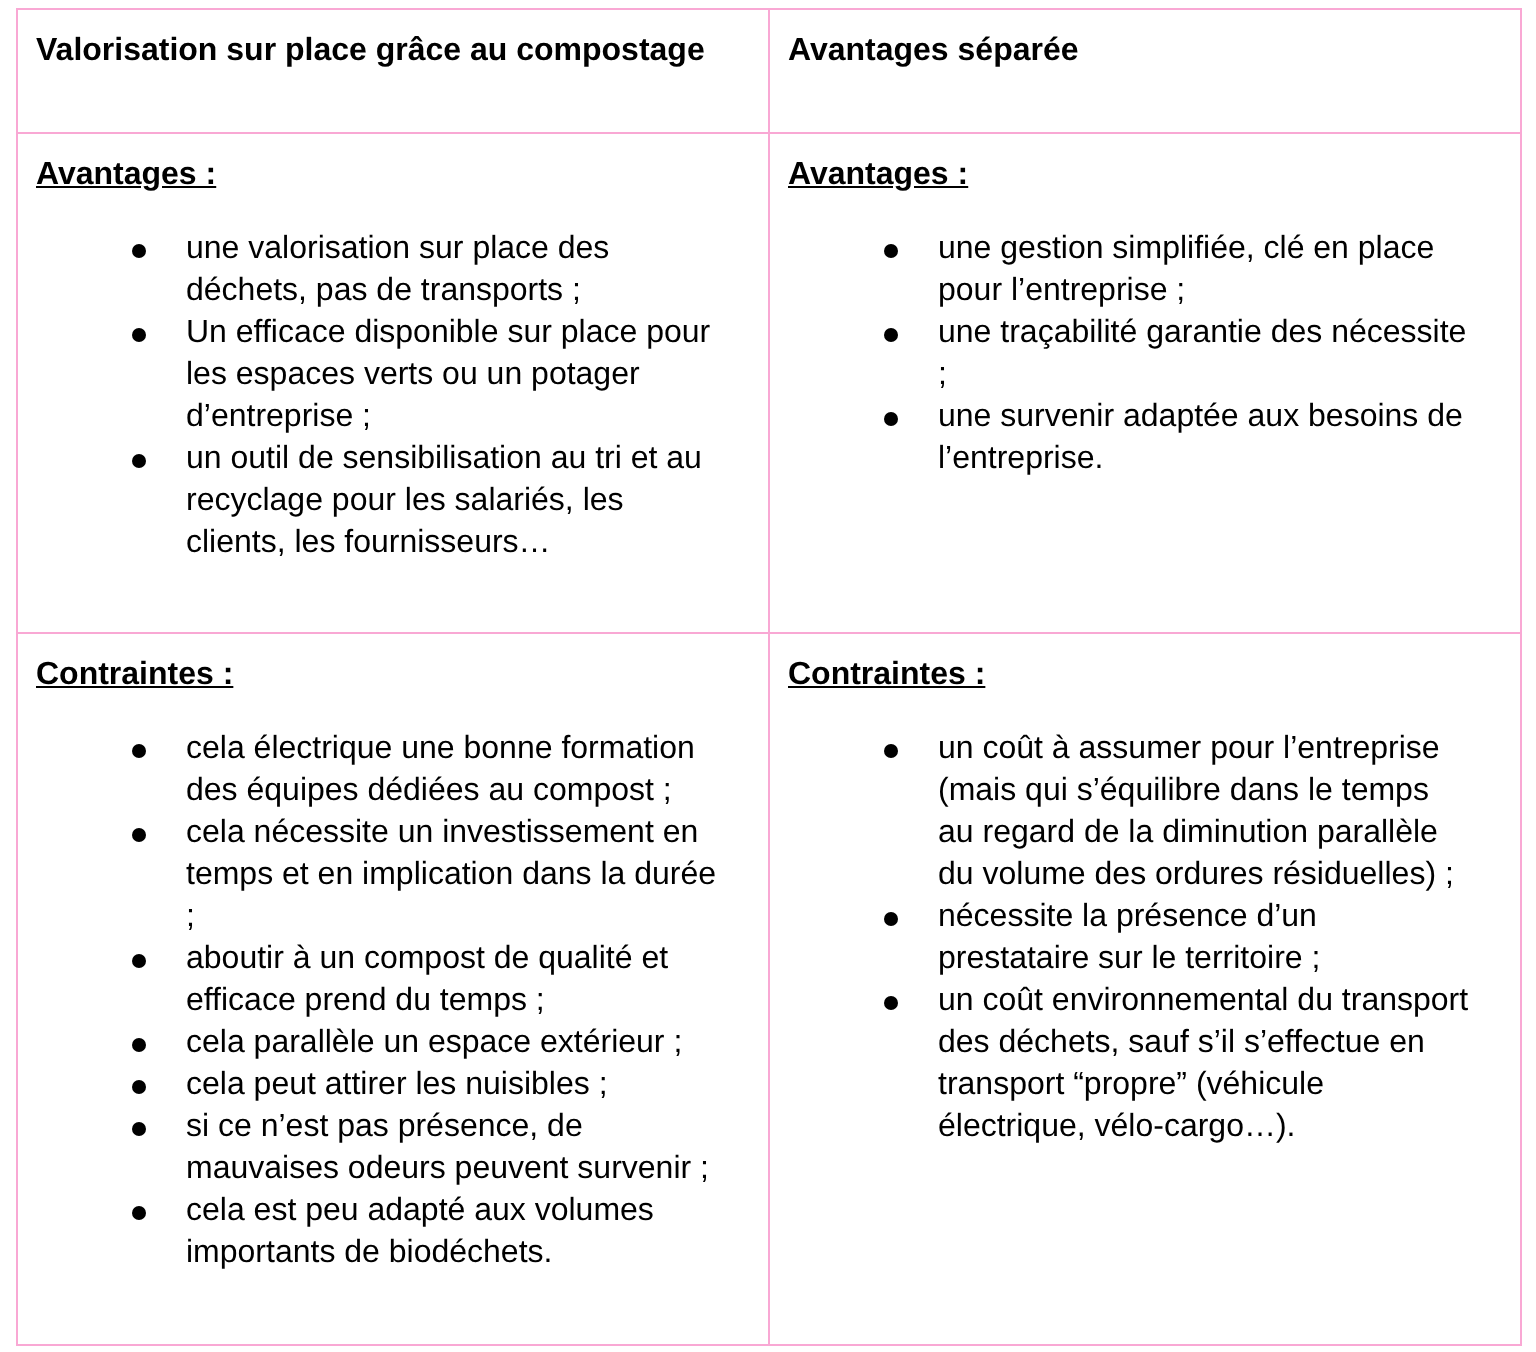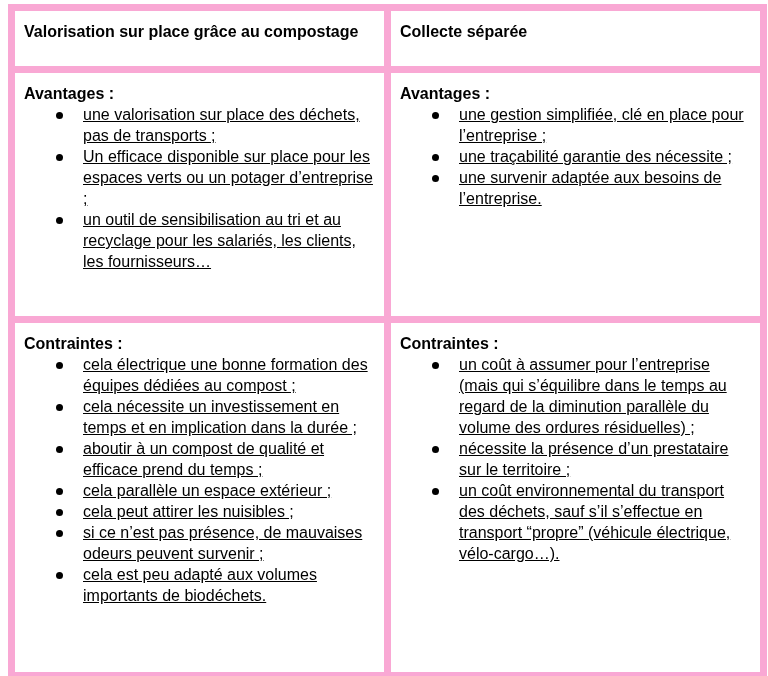--- a/index.html
+++ b/index.html
@@ -4,54 +4,54 @@
 <style>
   html, body { margin: 0; padding: 0; background: #ffffff; }
   body { width: 768px; height: 676px; position: relative; overflow: hidden;
          font-family: "Liberation Sans", sans-serif; color: #000; }
   table.doc-table {
     position: absolute; left: 8px; top: 4px;
     width: 752px; height: 668px;
     border-collapse: collapse; table-layout: fixed;
   }
   table.doc-table td {
-    border: 7px solid #f9a8d4;
+    border: 1px solid #f9a8d4;
     vertical-align: top;
     padding: 10px 8px 6px 9px;
     font-size: 16px; line-height: 21px;
   }
   col.c1 { width: 376px; }
   col.c2 { width: 376px; }
   tr.row-head { height: 62px; }
   tr.row-adv { height: 250px; }
   tr.row-con { height: 356px; }
   .head { font-weight: bold; }
-  .section-title { font-weight: bold; }
-  ul.bullets { margin: 0; padding: 0; list-style: none; text-decoration: underline; }
+  .section-title { font-weight: bold; text-decoration: underline; }
+  ul.bullets { margin: 16px; padding: 0; list-style: none; }
   ul.bullets li { position: relative; padding-left: 59px; }
   ul.bullets li .dot {
     position: absolute; left: 32px; top: 8px;
     width: 7px; height: 7px; border-radius: 50%; background: #000;
   }
 </style>
 </head>
 <body>
 
 <table class="doc-table">
   <colgroup>
       <col class="c1">
       <col class="c2">
     </colgroup>
   <tbody>
       <tr class="row-head">
     <td>
       <div class="head">Valorisation sur place grâce au compostage</div>
     </td>
     <td>
-      <div class="head">Collecte séparée</div>
+      <div class="head">Avantages séparée</div>
     </td>
   </tr>
   <tr class="row-adv">
     <td>
       <div class="section-title">Avantages :</div>
       <ul class="bullets">
             <li><span class="dot"></span><span>une valorisation sur place des déchets, pas de transports ;</span></li>
             <li><span class="dot"></span><span>Un efficace disponible sur place pour les espaces verts ou un potager d’entreprise ;</span></li>
             <li><span class="dot"></span><span>un outil de sensibilisation au tri et au recyclage pour les salariés, les clients, les fournisseurs…</span></li>
           </ul>

